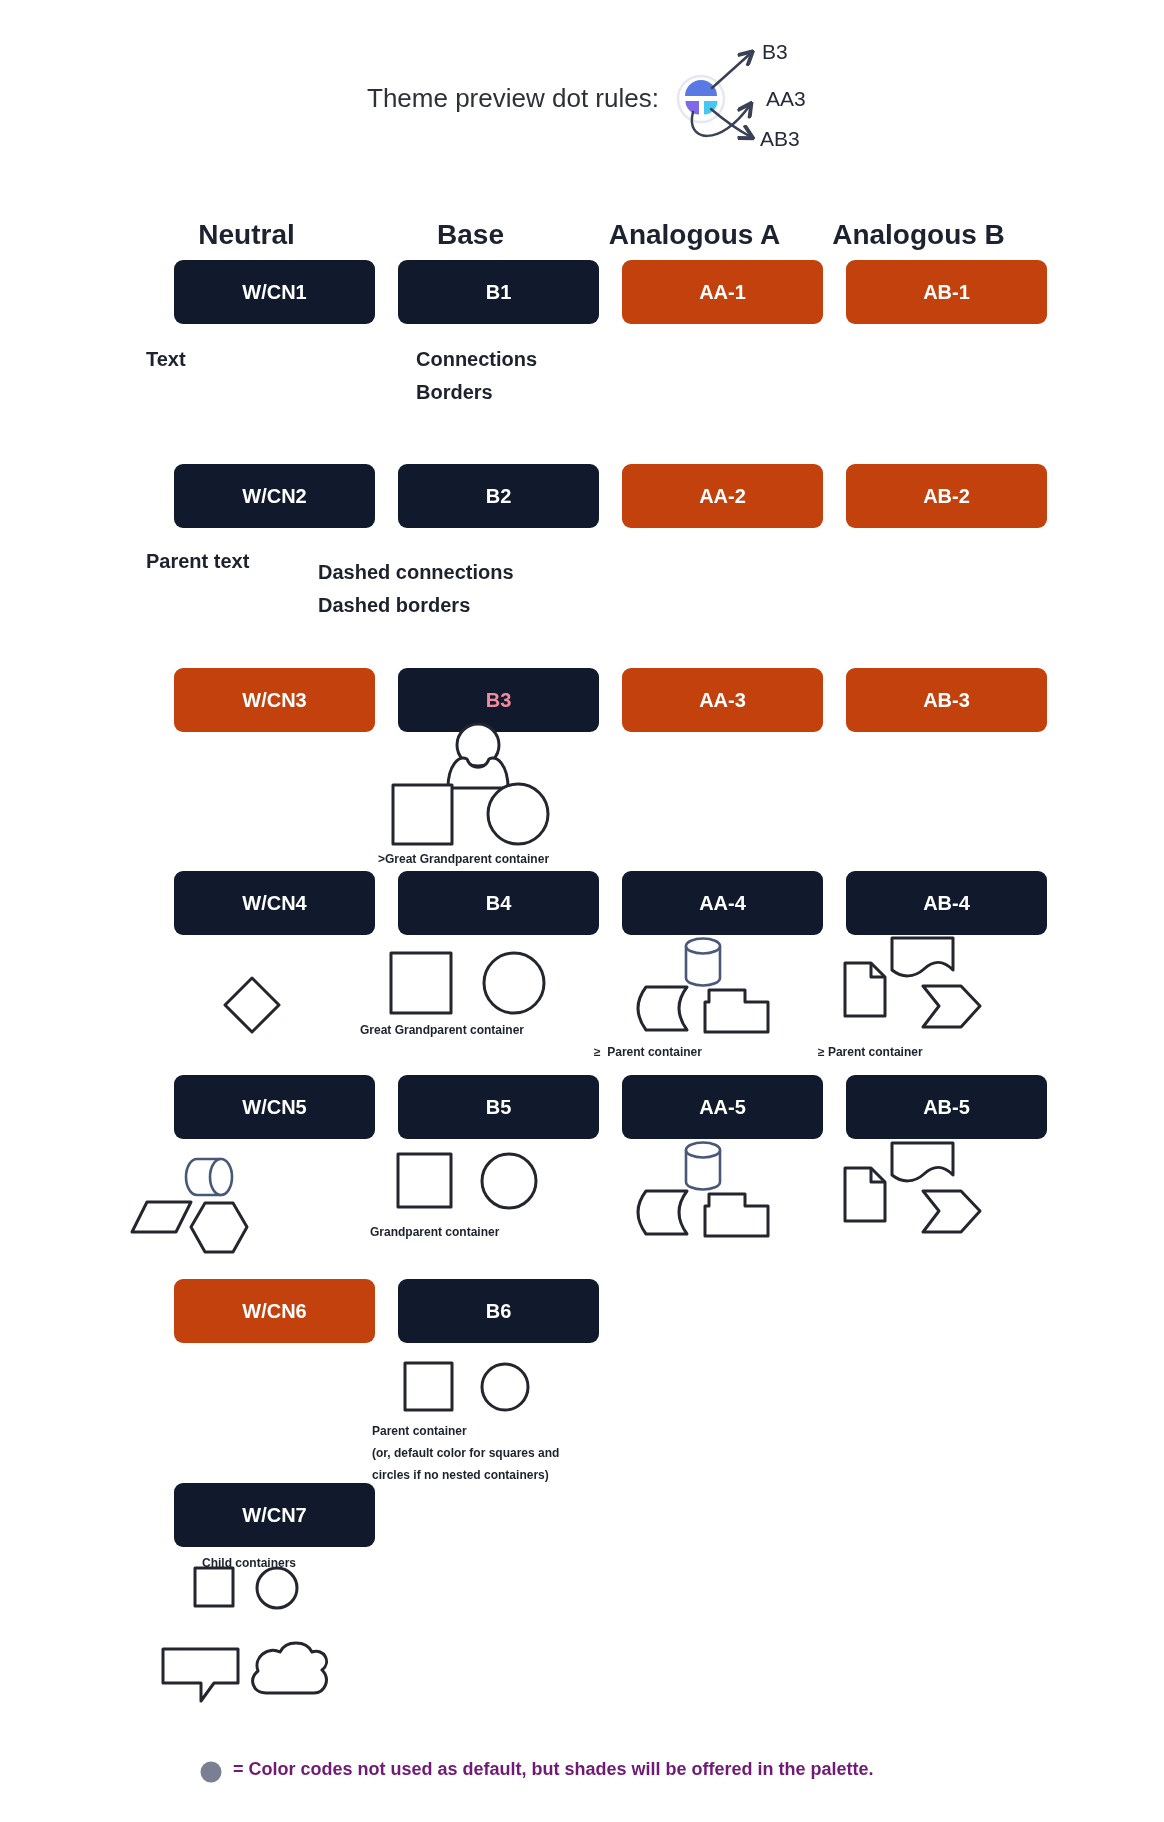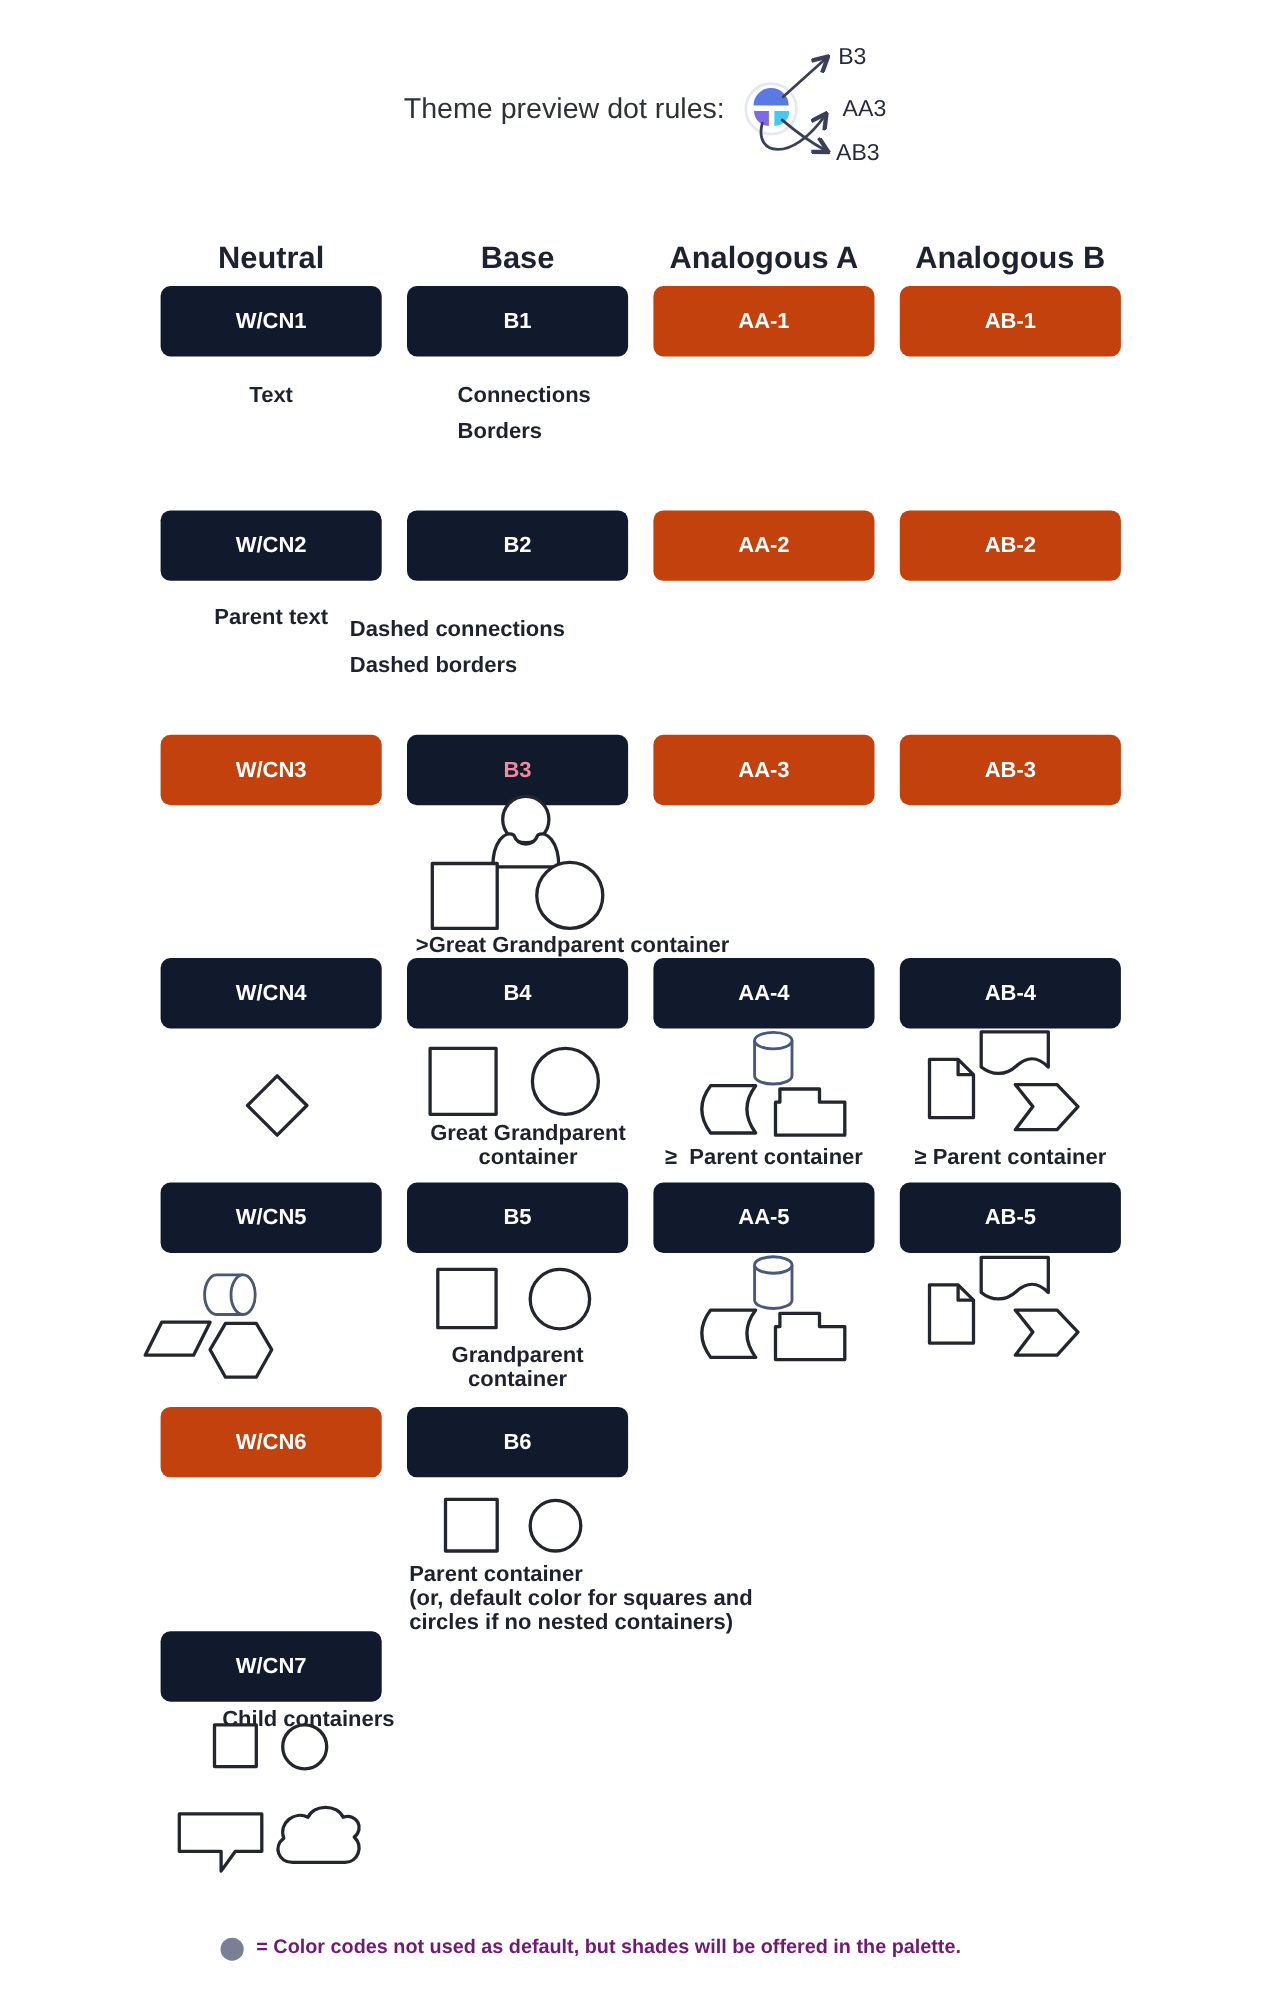--- a/index.html
+++ b/index.html
@@ -2,28 +2,28 @@
 <html><head>
 <meta charset="utf-8">
 <style>
   html,body{margin:0;padding:0;background:#ffffff;}
   .canvas{position:relative;width:1164px;height:1822px;background:#ffffff;
           font-family:"Liberation Sans",sans-serif;overflow:hidden;}
   .title{position:absolute;left:367px;top:83px;font-size:26px;color:#2d3138;}
   .dotlab{position:absolute;font-size:21px;color:#262b3c;}
   .hdr{position:absolute;width:201px;text-align:center;font-weight:bold;font-size:28px;color:#1d2230;}
   .pill{position:absolute;width:201px;height:64px;border-radius:9px;display:flex;
-        align-items:center;justify-content:center;font-weight:bold;font-size:20px;color:#ffffff;}
+        align-items:center;justify-content:center;font-weight:bold;font-size:20px;color:#ffffff;margin-left:28px;}
   .pill[data-variant="dark"]{background:#111a2c;}
   .pill[data-variant="gray"]{background:#c2410c;}
   .pill[data-accent="pink"]{color:#f28b9e;}
   .cap{position:absolute;font-weight:bold;color:#1d222e;white-space:pre-wrap;line-height:1.45;}
   .cap.lg{font-size:20px;line-height:33px;}
-  .cap.sm{font-size:20px;line-height:22px;}
-  .center{text-align:center;}
+  .cap.sm{font-size:12px;line-height:22px;}
+  .center{text-align:left;}
   svg.overlay{position:absolute;left:0;top:0;pointer-events:none;}
   .footer-note{position:absolute;left:233px;top:1759px;font-weight:bold;font-size:18px;color:#701a75;}
 </style>
 </head>
 <body>
 
 <div class="canvas">
 
   <div class="title">Theme preview dot rules:</div>
   <div class="dotlab" style="left:762px;top:40px">B3</div>

